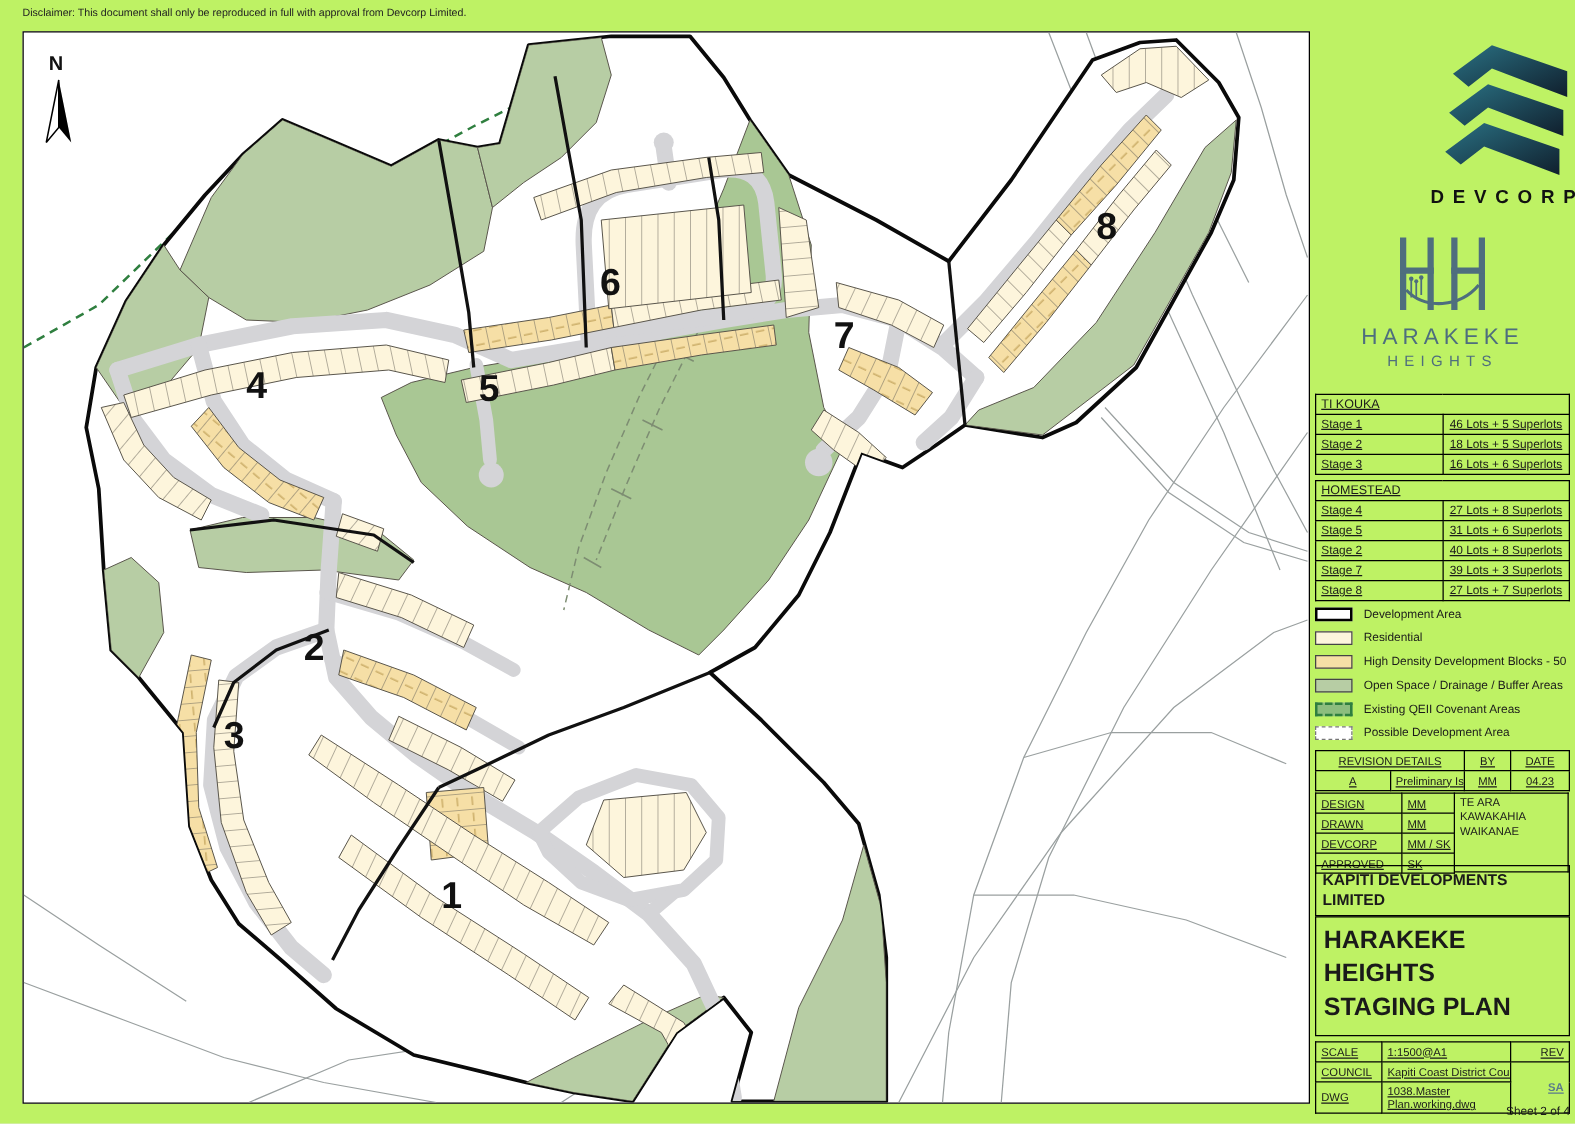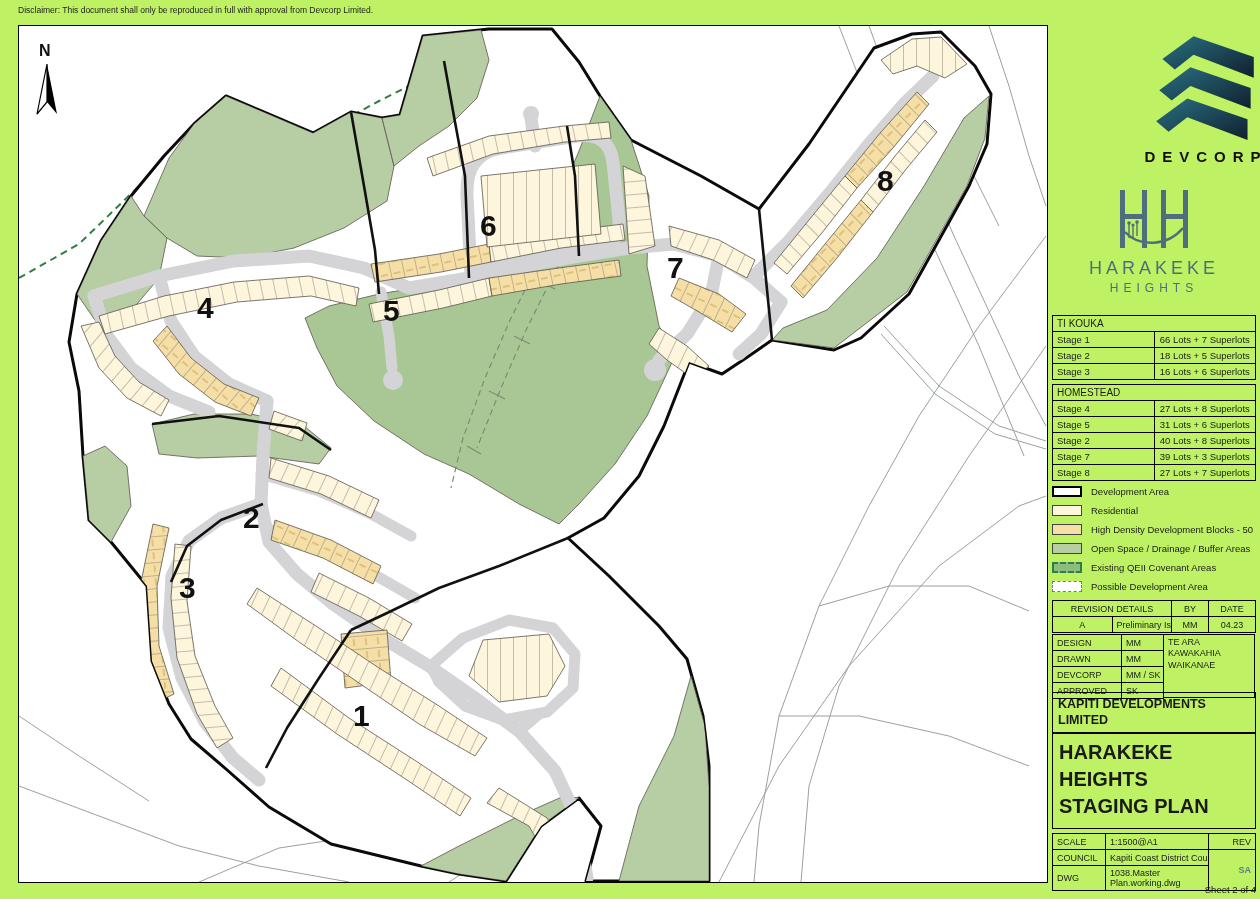--- a/index.html
+++ b/index.html
@@ -9,21 +9,21 @@
   .map-frame{position:absolute;left:18px;top:25px;width:1028px;height:856px;border:1px solid #000;background:#fff;}
   .abs{position:absolute;}
   
   .devcorp-wrap{position:absolute;left:1104px;top:32px;width:204px;text-align:center;}
   .devcorp-word{margin-top:4px;font-size:15px;font-weight:bold;letter-spacing:7px;color:#111;}
   .hh-wrap{position:absolute;left:1052px;top:188px;width:204px;text-align:center;color:#4e6e7e;}
   .hh-word1{font-size:18px;letter-spacing:4px;margin-top:2px;}
   .hh-word2{font-size:12px;letter-spacing:5px;margin-top:2px;}
   
   table{border-collapse:collapse;width:204px;table-layout:fixed;}
-  td{border:1px solid #000;font-size:9.5px;padding:1px 4px;height:13px;overflow:hidden;white-space:nowrap;}
+  td{border:1px solid #000;font-size:9.5px;padding:1px 4px;height:13px;overflow:hidden;white-space:nowrap;text-decoration:underline;}
   .stage-tbl td.val{text-align:center;}
   .stage-tbl td.stg{width:82px;}
   .tbl-title td{font-size:10px;}
   .rev-tbl td{font-size:9px;text-align:center;}
   .rev-tbl .c-by{width:28px;text-align:center;}
   .rev-tbl .c-date{width:38px;text-align:center;}
   .rev-tbl .c-rev{width:14px;text-align:center;}
   .app-tbl{width:112px;float:left;}
   .app-tbl td{font-size:9px;}
   .app-tbl .c-lab{width:60px;}
@@ -286,21 +286,21 @@
     <div class="hh-word2">HEIGHTS</div>
   </div>
 
   <table class="stage-tbl abs" style="left:1052px;top:315px;">
     <tbody>
         <tr class="tbl-title">
           <td colspan="2">TI KOUKA</td>
         </tr>
     <tr>
       <td class="stg">Stage 1</td>
-      <td class="val">66 Lots + 7 Superlots</td>
+      <td class="val">46 Lots + 5 Superlots</td>
         </tr>
     <tr>
       <td class="stg">Stage 2</td>
       <td class="val">18 Lots + 5 Superlots</td>
         </tr>
     <tr>
       <td class="stg">Stage 3</td>
       <td class="val">16 Lots + 6 Superlots</td>
         </tr>
   </tbody>

